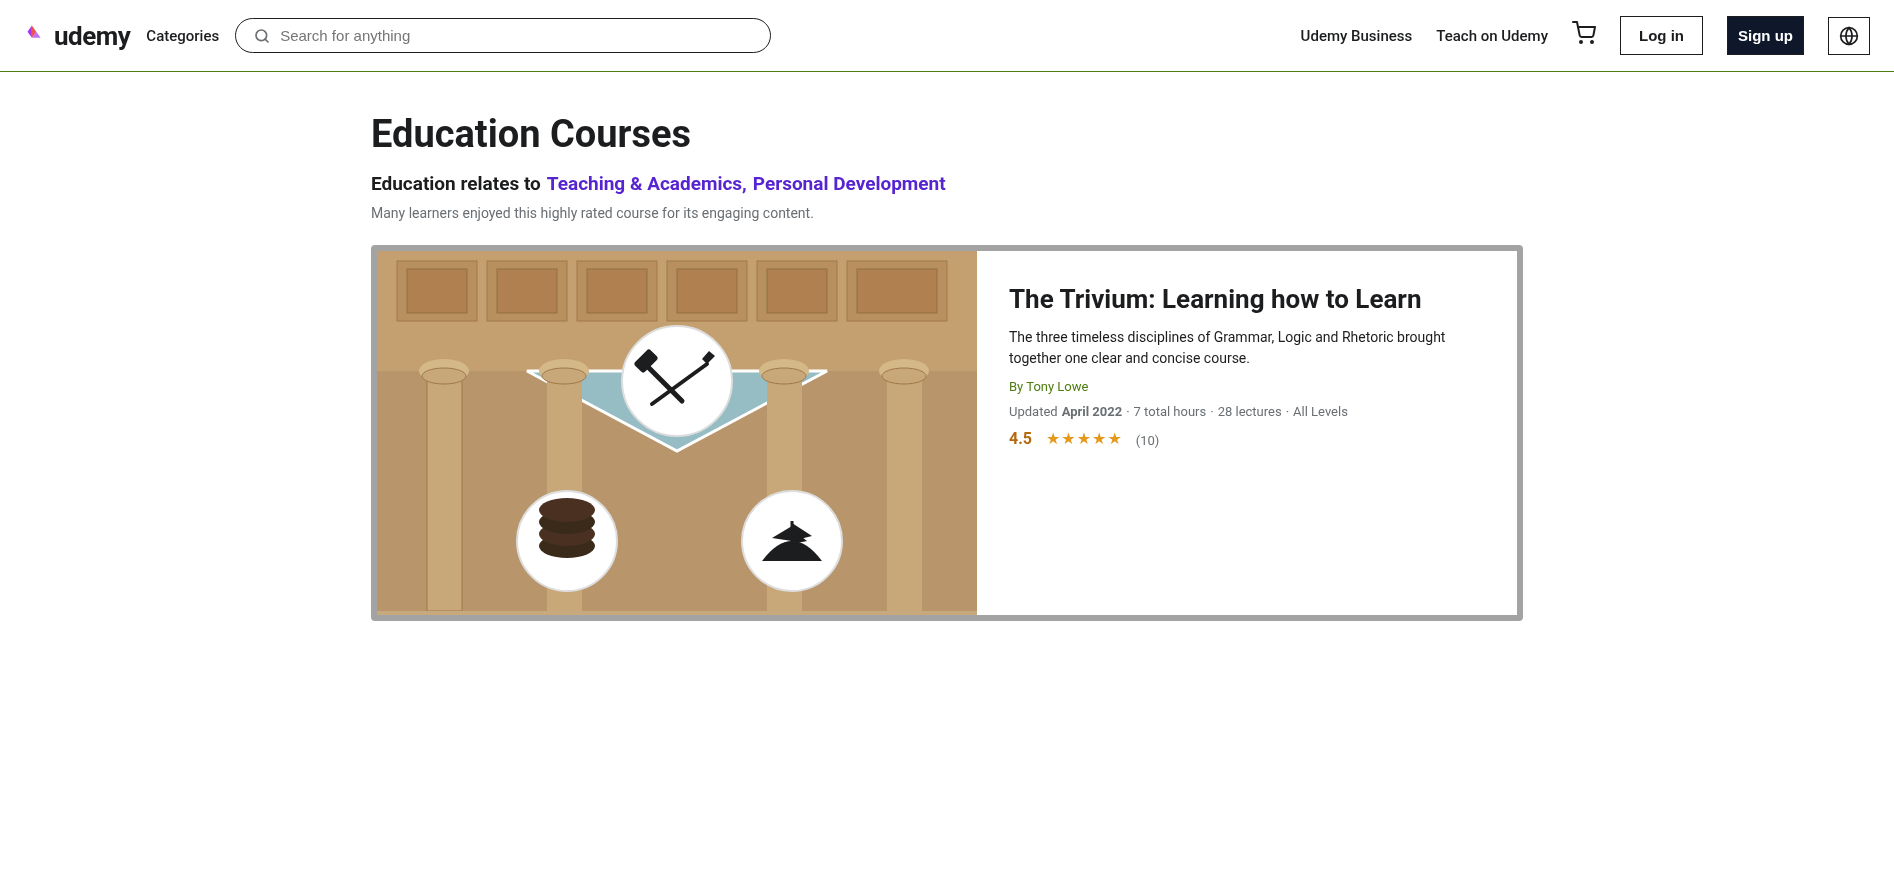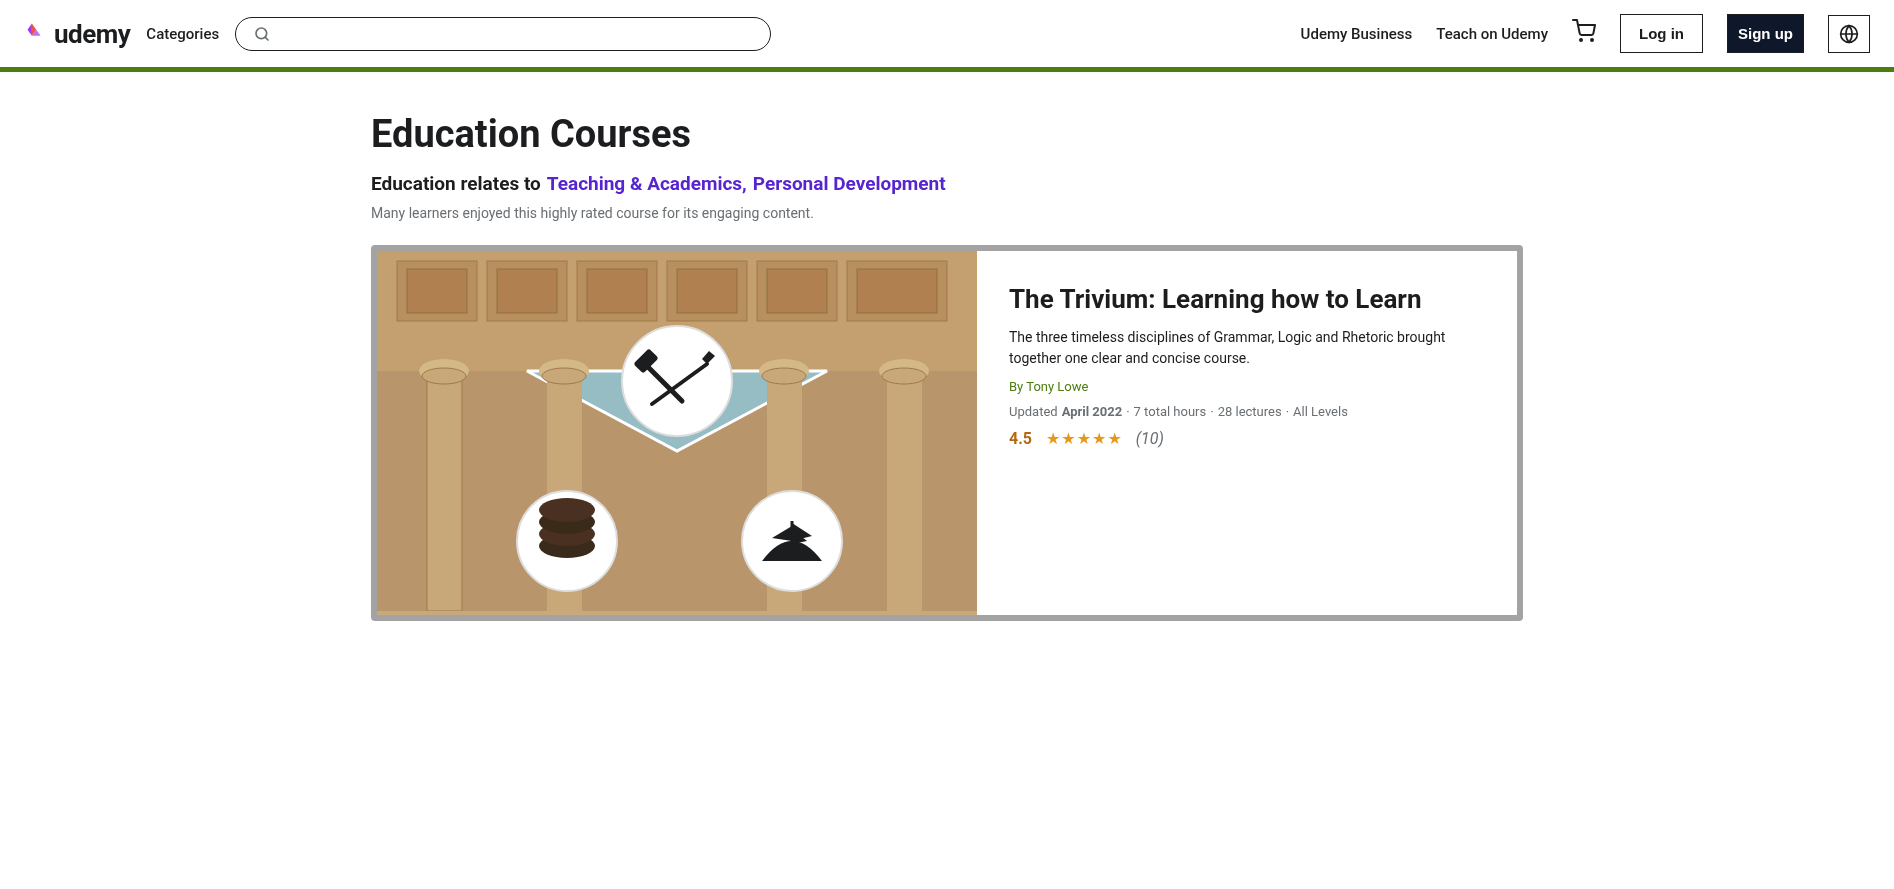--- a/index.html
+++ b/index.html
@@ -4,21 +4,21 @@
   <style>
     * { box-sizing: border-box; margin: 0; padding: 0; }
     body { font-family: -apple-system, BlinkMacSystemFont, 'Segoe UI', Roboto, sans-serif; background: #fff; color: #1c1d1f; }
 
     
     .navbar {
       display: flex;
       align-items: center;
       padding: 0 24px;
       height: 72px;
-      border-bottom: 5px solid #4d7c0f;
+      border-bottom: 1px solid #4d7c0f;
       gap: 16px;
       background: #fff;
     }
     .navbar-logo {
       display: flex;
       align-items: center;
       gap: 0;
       text-decoration: none;
     }
     .logo-text {
@@ -243,23 +243,22 @@
     .star {
       color: #e59819;
       font-size: 16px;
     }
     .star-half {
       color: #e59819;
       font-size: 16px;
       position: relative;
     }
     .rating-count {
-      font-size: 16px;
-      color: #6a6f73;
-      font-style: italic;
+      font-size: 13px;
+      color: #6a6f73;
     }
   </style>
 </head>
 <body>
 
 <nav class="navbar">
   <a class="navbar-logo" href="#">
     <svg class="logo-icon" viewBox="0 0 32 32" fill="none" xmlns="http://www.w3.org/2000/svg">
       <path d="M9 4L4 11l5 7V4z" fill="#a435f0"></path>
       <path d="M9 4l5 7-5 7V4z" fill="#ec5252"></path>
@@ -270,20 +269,21 @@
 
   <span class="nav-categories">Categories</span>
 
   <div class="search-bar">
     <span class="search-icon-wrap">
       <svg width="16" height="16" viewBox="0 0 24 24" fill="none" stroke="currentColor" stroke-width="2.5" stroke-linecap="round" stroke-linejoin="round">
         <circle cx="11" cy="11" r="8"></circle>
         <line x1="21" y1="21" x2="16.65" y2="16.65"></line>
       </svg>
     </span>
+    <input class="search-input" type="text" placeholder="Search for anything" style="">
   </div>
 
   <div class="nav-spacer"></div>
 
   <div class="nav-links">
     <span class="nav-link">Udemy Business</span>
     <span class="nav-link">Teach on Udemy</span>
     <span class="cart-icon">
       <svg width="24" height="24" viewBox="0 0 24 24" fill="none" stroke="currentColor" stroke-width="2" stroke-linecap="round" stroke-linejoin="round">
         <circle cx="9" cy="21" r="1"></circle>

